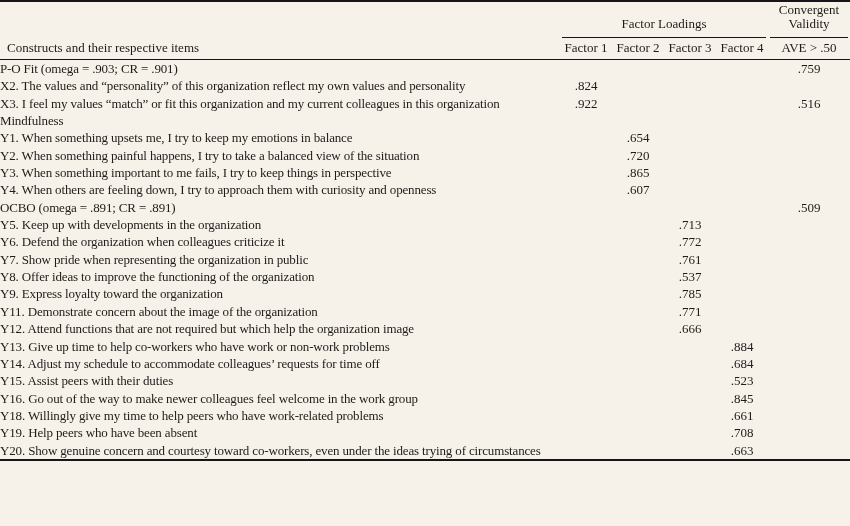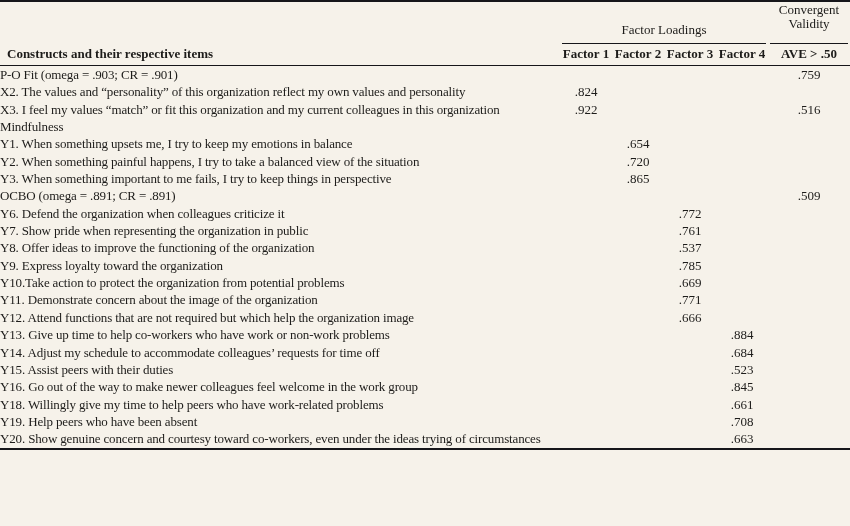--- a/index.html
+++ b/index.html
@@ -23,29 +23,28 @@
 
   thead td { vertical-align: bottom; font-size: 13px; }
   tr.spanner-row { height: 33px; }
   tr.spanner-row td { padding: 0 2px; }
   .span-label {
     border-bottom: 1.4px solid #16161a;
     text-align: center;
     line-height: 14px;
   }
   .span-label.fl { padding: 2px 0 6px; text-align: center; }
-  .span-label.cv { padding: 1px 0 12px; }
+  .span-label.cv { padding: 1px 0 6px; }
 
   tr.cols-row { height: 19px; }
   tr.cols-row td {
     border-bottom: 1.6px solid #16161a;
     text-align: center;
     padding: 2px 0 3px;
     white-space: nowrap;
-    font-weight: bold;
   }
   tr.cols-row td.item-head { text-align: left; padding-left: 7px; }
 
   tbody td {
     font-size: 13px;
     letter-spacing: -0.15px;
     height: 17.35px;
     line-height: 17.35px;
     white-space: nowrap;
     overflow: hidden;
@@ -136,28 +135,44 @@
       </tr>
       <tr>
         <td class="item">Y3. When something important to me fails, I try to keep things in perspective</td>
         <td class="num"></td>
         <td class="num">.865</td>
         <td class="num"></td>
         <td class="num"></td>
         <td class="num"></td>
       </tr>
       <tr>
+        <td class="item">Y4. When others are feeling down, I try to approach them with curiosity and openness</td>
+        <td class="num"></td>
+        <td class="num">.607</td>
+        <td class="num"></td>
+        <td class="num"></td>
+        <td class="num"></td>
+      </tr>
+      <tr>
         <td class="item">OCBO (omega = .891; CR = .891)</td>
         <td class="num"></td>
         <td class="num"></td>
         <td class="num"></td>
         <td class="num"></td>
         <td class="num">.509</td>
       </tr>
       <tr>
+        <td class="item">Y5. Keep up with developments in the organization</td>
+        <td class="num"></td>
+        <td class="num"></td>
+        <td class="num">.713</td>
+        <td class="num"></td>
+        <td class="num"></td>
+      </tr>
+      <tr>
         <td class="item">Y6. Defend the organization when colleagues criticize it</td>
         <td class="num"></td>
         <td class="num"></td>
         <td class="num">.772</td>
         <td class="num"></td>
         <td class="num"></td>
       </tr>
       <tr>
         <td class="item">Y7. Show pride when representing the organization in public</td>
         <td class="num"></td>
@@ -172,28 +187,20 @@
         <td class="num"></td>
         <td class="num">.537</td>
         <td class="num"></td>
         <td class="num"></td>
       </tr>
       <tr>
         <td class="item">Y9. Express loyalty toward the organization</td>
         <td class="num"></td>
         <td class="num"></td>
         <td class="num">.785</td>
-        <td class="num"></td>
-        <td class="num"></td>
-      </tr>
-      <tr>
-        <td class="item">Y10.Take action to protect the organization from potential problems</td>
-        <td class="num"></td>
-        <td class="num"></td>
-        <td class="num">.669</td>
         <td class="num"></td>
         <td class="num"></td>
       </tr>
       <tr>
         <td class="item">Y11. Demonstrate concern about the image of the organization</td>
         <td class="num"></td>
         <td class="num"></td>
         <td class="num">.771</td>
         <td class="num"></td>
         <td class="num"></td>

